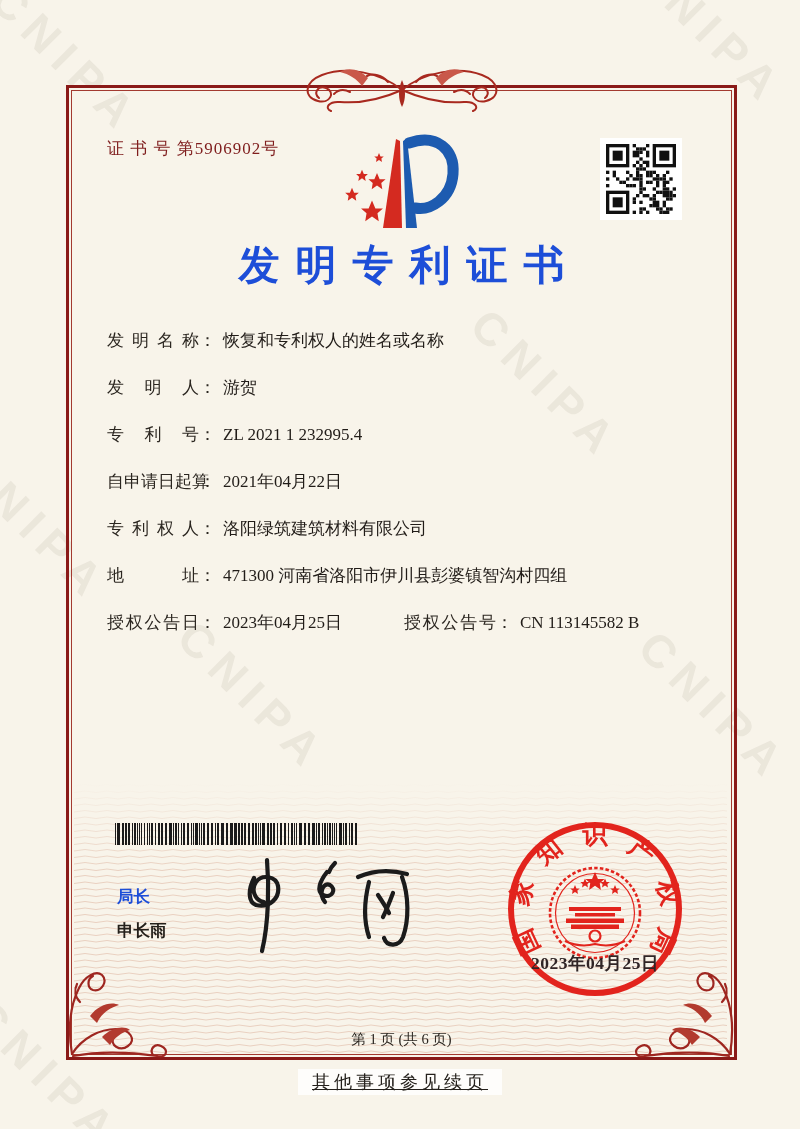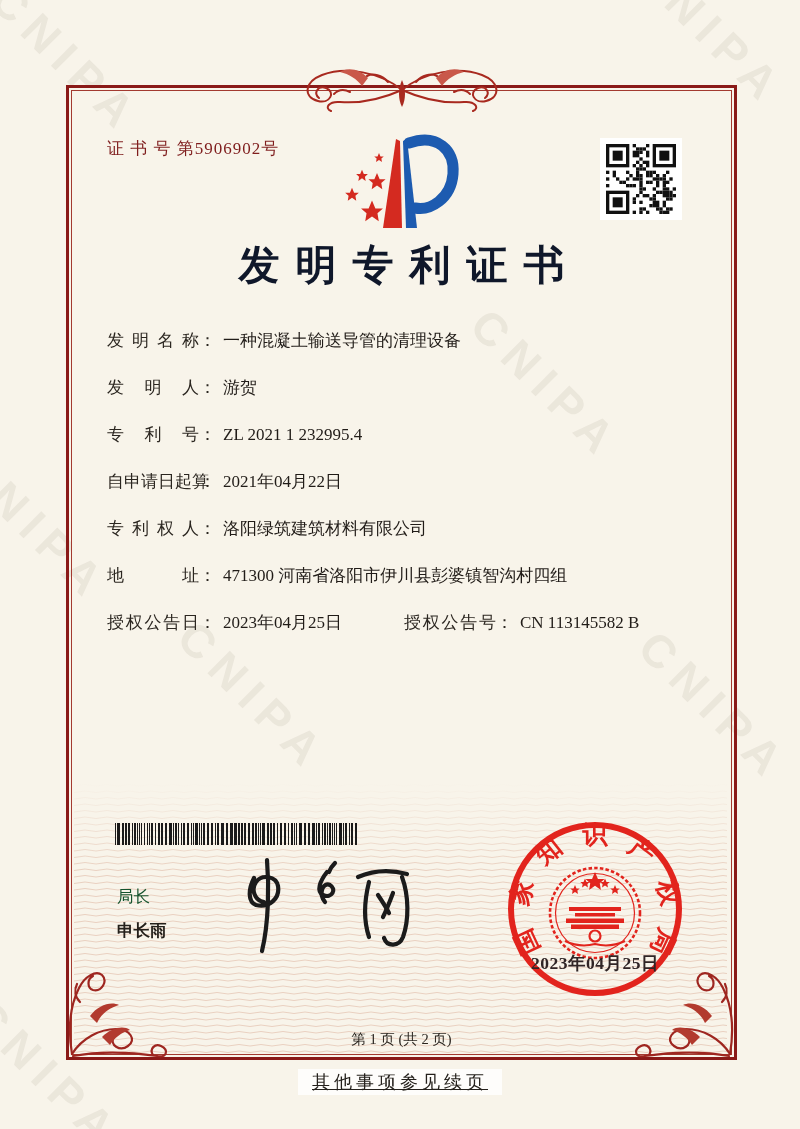--- a/index.html
+++ b/index.html
@@ -19,35 +19,35 @@
     transform:rotate(45deg);transform-origin:0 0;
     white-space:nowrap;pointer-events:none;user-select:none;
   }
   
   .frame-outer{left:66px;top:85px;width:671px;height:975px;border:3px solid #8a1a18;box-sizing:border-box;}
   .frame-inner{left:71px;top:90px;width:661px;height:965px;border:1px solid #a33a30;box-sizing:border-box;}
   .cert-no{left:107px;top:137px;font-size:17px;letter-spacing:1px;color:#7f1d1d;}
   .qr-box{left:600px;top:138px;width:82px;height:82px;background:#ffffff;}
   .cert-title{
     left:66px;top:238px;width:671px;text-align:center;
-    font-size:41px;font-weight:700;letter-spacing:16px;text-indent:16px;color:#0f172a;
+    font-size:41px;font-weight:700;letter-spacing:16px;text-indent:16px;color:#1d4ed8;
   }
   
   .fields{left:107px;top:329px;width:565px;font-size:17px;}
   .frow{line-height:24px;margin-bottom:23px;white-space:nowrap;}
   .flabel{display:inline-block;width:92px;text-align:justify;text-align-last:justify;vertical-align:top;color:#2b2620;}
   .fcolon{display:inline-block;color:#2b2620;}
   .fvalue{display:inline-block;margin-left:7px;color:#211c18;}
   .frow-double{display:flex;align-items:center;}
   .frow-double .fcell2{margin-left:62px;}
   
   .paras{left:88px;top:655px;width:632px;font-size:15.5px;line-height:25.8px;text-align:justify;color:#2a241e;}
   .paras p{margin:0 0 2px 0;text-indent:2em;}
   
-  .sig-role{left:117px;top:886px;font-family:"Liberation Sans","DejaVu Sans",sans-serif;font-size:16.5px;font-weight:400;color:#14532d;}
+  .sig-role{left:117px;top:886px;font-family:"Liberation Sans","DejaVu Sans",sans-serif;font-size:16.5px;font-weight:700;color:#1d4ed8;}
   .sig-name{left:117px;top:920px;font-family:"Liberation Sans","DejaVu Sans",sans-serif;font-size:16.5px;font-weight:700;color:#24201b;}
   
   .seal-date{left:505px;top:951px;width:180px;text-align:center;font-size:17.5px;font-weight:700;color:#302526;letter-spacing:0.5px;}
   
   .page-num{left:66px;top:1030px;width:671px;text-align:center;font-size:14.5px;color:#2b2620;}
   .cont-note{left:0;top:1070px;width:800px;text-align:center;font-size:18px;color:#24201b;letter-spacing:4px;text-decoration:underline;}
   .cont-note span{background:rgba(255,255,255,0.8);padding:3px 14px;}
   .fade{background:linear-gradient(rgba(248,244,234,1),rgba(248,244,234,0));}
 </style>
 </head>
@@ -242,21 +242,21 @@
         <rect x="0" y="46.66666666666667" width="23.333333333333336" height="23.333333333333336" fill="#111"></rect>
         <rect x="3.3333333333333335" y="50" width="16.666666666666668" height="16.666666666666668" fill="#fff"></rect>
         <rect x="6.666666666666667" y="53.333333333333336" width="10" height="10" fill="#111"></rect>
       </svg>
   </div>
 
   <div class="abs cert-title">发明专利证书</div>
 
   <div class="abs fields">
     <div class="frow">
-      <span class="flabel">发明名称</span><span class="fcolon">：</span><span class="fvalue">一种混凝土输送导管的清理设备</span>
+      <span class="flabel">发明名称</span><span class="fcolon">：</span><span class="fvalue">恢复和专利权人的姓名或名称</span>
     </div>
     <div class="frow">
       <span class="flabel">发明人</span><span class="fcolon">：</span><span class="fvalue">游贺</span>
     </div>
     <div class="frow">
       <span class="flabel">专利号</span><span class="fcolon">：</span><span class="fvalue">ZL 2021 1 232995.4</span>
     </div>
     <div class="frow">
       <span class="flabel">自申请日起算</span><span class="fcolon">：</span><span class="fvalue">2021年04月22日</span>
     </div>
@@ -398,16 +398,16 @@
       <rect x="-26" y="-6" width="52" height="4" fill="#e2241d" stroke="none"></rect>
       <rect x="-20" y="0" width="40" height="3.5" fill="#e2241d" stroke="none"></rect>
       <rect x="-29" y="5.5" width="58" height="4.5" fill="#e2241d" stroke="none"></rect>
       <rect x="-24" y="11.5" width="48" height="4.5" fill="#e2241d" stroke="none"></rect>
       <circle cy="23" r="5.5" stroke-width="2.2"></circle>
       <path d="M-30 28 Q-15 35 0 31 Q15 35 30 28" stroke-width="2"></path>
     </g>
   </svg>
   <div class="abs seal-date">2023年04月25日</div>
 
-  <div class="abs page-num">第 1 页 (共 2 页)</div>
+  <div class="abs page-num">第 1 页 (共 6 页)</div>
   <div class="abs cont-note"><span>其他事项参见续页</span></div>
 
 </div>
 
 </body></html>

